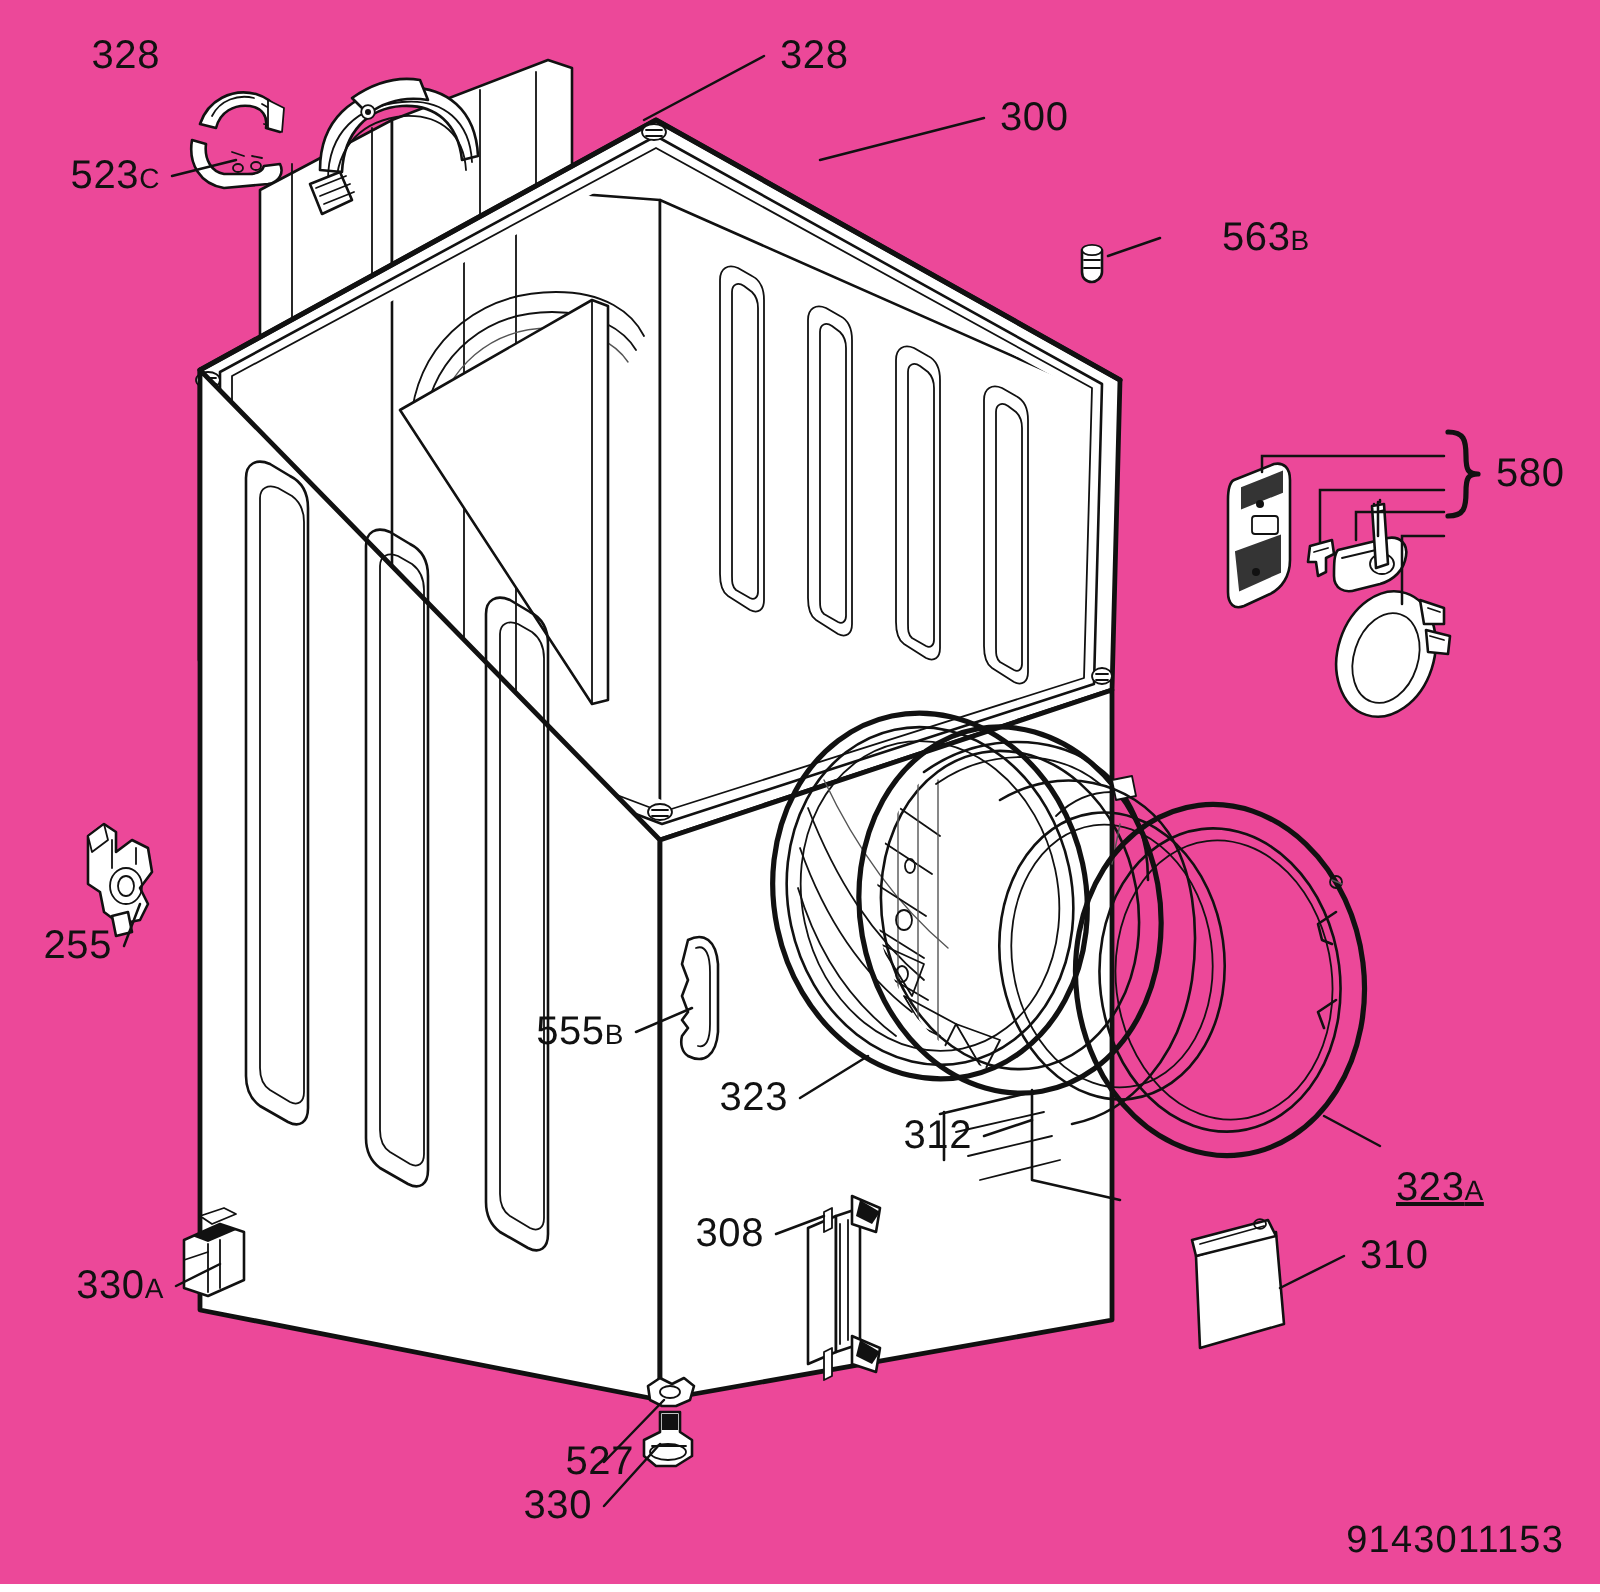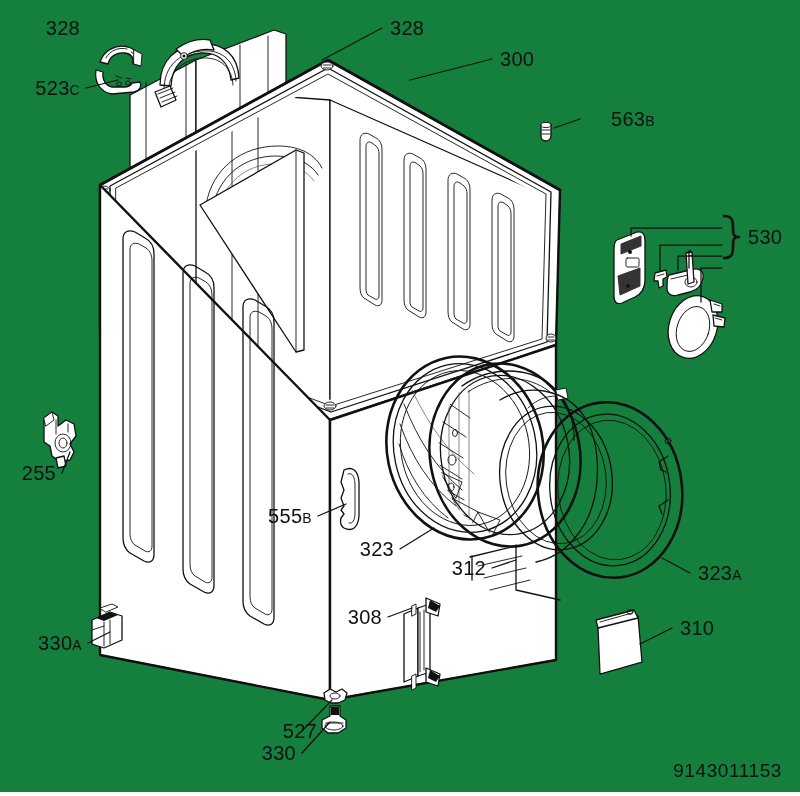--- a/index.html
+++ b/index.html
@@ -8,21 +8,21 @@
     padding: 0;
     background: #ffffff;
   }
   body {
     font-family: "Liberation Sans", sans-serif;
   }
   #page {
     position: relative;
     width: 800px;
     height: 792px;
-    background: #15803d;
+    background: #ec4899;
     overflow: hidden;
   }
   #drawing {
     position: absolute;
     left: 0;
     top: 0;
     width: 800px;
     height: 796px;
   }
   .lbl {
@@ -384,26 +384,26 @@
     </g>
 
   </svg>
 
   <div class="lbl rt" style="left:80px; top:28px;"><span>328</span></div>
 
   <div class="lbl lt" style="left:390px; top:28px;"><span>328</span></div>
   <div class="lbl lt" style="left:500px; top:59px;"><span>300</span></div>
   <div class="lbl rt" style="left:80px;  top:88px;"><span>523</span><span class="sfx">C</span></div>
   <div class="lbl lt" style="left:611px; top:119px;"><span>563</span><span class="sfx">B</span></div>
-  <div class="lbl lt" style="left:748px; top:237px;"><span>530</span></div>
+  <div class="lbl lt" style="left:748px; top:237px;"><span>580</span></div>
   <div class="lbl rt" style="left:56px;  top:473px;"><span>255</span></div>
   <div class="lbl rt" style="left:312px; top:516px;"><span>555</span><span class="sfx">B</span></div>
   <div class="lbl rt" style="left:394px; top:549px;"><span>323</span></div>
   <div class="lbl rt" style="left:486px; top:568px;"><span>312</span></div>
-  <div class="lbl lt" style="left:698px; top:573px;"><span>323</span><span class="sfx">A</span></div>
+  <div class="lbl lt" style="left:698px; top:594px;text-decoration:underline;"><span>323</span><span class="sfx">A</span></div>
   <div class="lbl rt" style="left:382px; top:617px;"><span>308</span></div>
   <div class="lbl lt" style="left:680px; top:628px;"><span>310</span></div>
   <div class="lbl rt" style="left:82px;  top:643px;"><span>330</span><span class="sfx">A</span></div>
   <div class="lbl rt" style="left:296px; top:731px;margin-left:21px;"><span>527</span></div>
   <div class="lbl rt" style="left:296px; top:753px;"><span>330</span></div>
 
   <div id="docnum">9143011153</div>
 
 </div>
 

